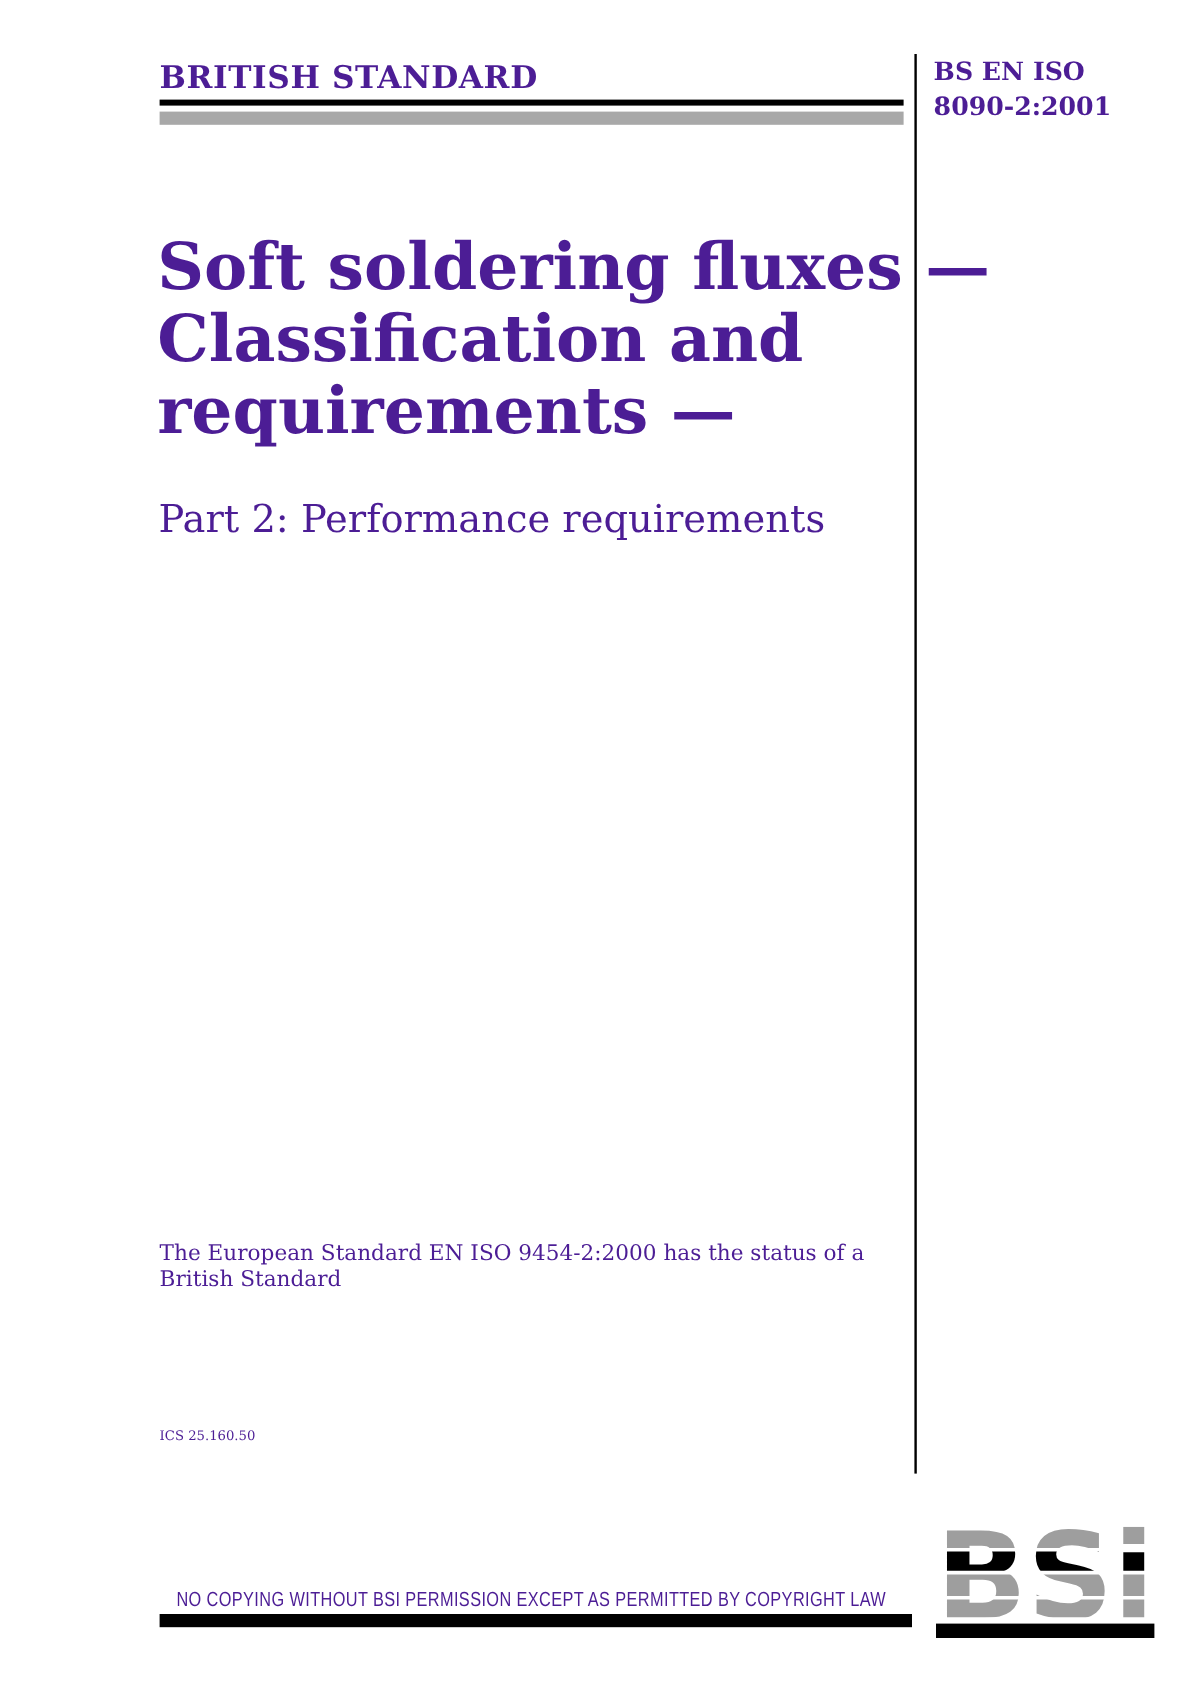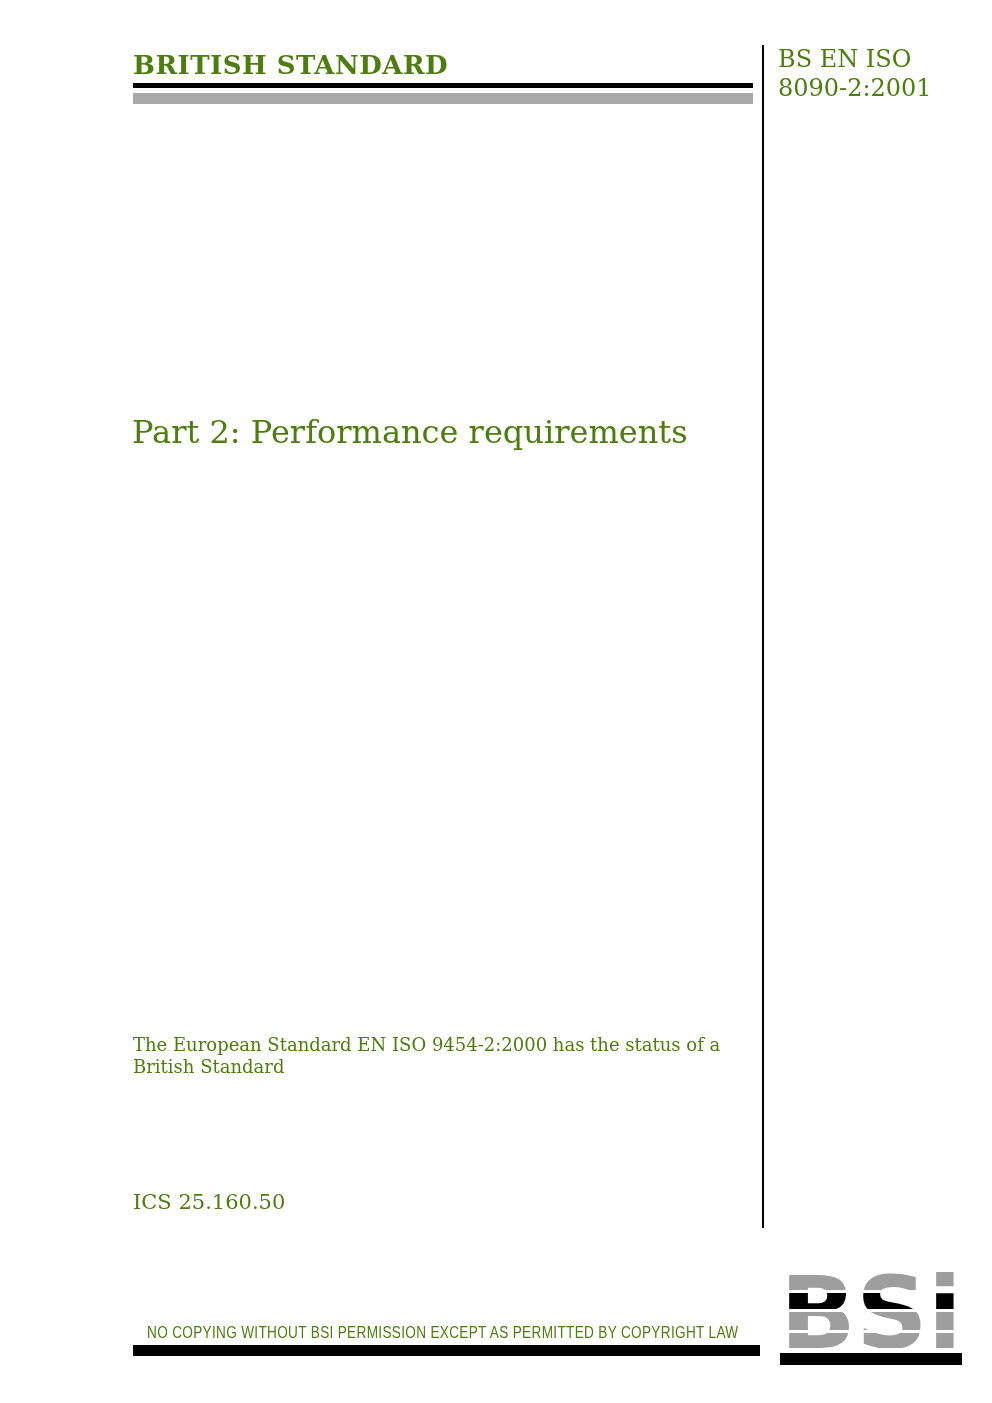--- a/index.html
+++ b/index.html
@@ -7,21 +7,21 @@
     padding: 0;
     background: #ffffff;
   }
   .page {
     position: relative;
     width: 992px;
     height: 1403px;
     background: #ffffff;
     overflow: hidden;
     font-family: "DejaVu Serif", serif;
-    color: #4d7c0f;
+    color: #4c1d95;
   }
   .abs { position: absolute; }
 
   .header-label {
     left: 133px;
     top: 50px;
     font-size: 26px;
     font-weight: bold;
     letter-spacing: 0.5px;
     white-space: nowrap;
@@ -42,22 +42,22 @@
   .v-divider {
     left: 762px;
     top: 45px;
     width: 2px;
     height: 1183px;
     background: #000000;
   }
   .doc-ref {
     left: 778px;
     top: 45px;
-    font-size: 24px;
-    font-weight: normal;
+    font-size: 21px;
+    font-weight: bold;
     line-height: 29px;
     white-space: nowrap;
   }
   .doc-title {
     left: 131px;
     top: 192px;
     font-size: 54px;
     font-weight: bold;
     line-height: 60px;
     white-space: nowrap;
@@ -73,21 +73,21 @@
     left: 133px;
     top: 1019px;
     font-size: 18px;
     line-height: 21.5px;
     white-space: nowrap;
     margin-top: 15px;
   }
   .ics-code {
     left: 133px;
     top: 1190px;
-    font-size: 21px;
+    font-size: 11px;
     white-space: nowrap;
   }
   .copyright-notice {
     left: 147px;
     top: 1323px;
     font-family: "Liberation Sans", sans-serif;
     font-size: 17px;
     letter-spacing: 0.4px;
     white-space: nowrap;
     transform: scaleX(0.8);
@@ -116,20 +116,25 @@
 
   <div class="abs bar-gray" style="background-color: rgb(168, 168, 168);"></div>
 
   <div class="abs v-divider"></div>
 
   <div class="abs doc-ref">
     <div>BS EN ISO</div>
     <div>8090-2:2001</div>
   </div>
 
+  <div class="abs doc-title">
+    <div>Soft soldering fluxes —</div>
+    <div>Classification and</div>
+    <div>requirements —</div>
+  </div>
 
   <div class="abs doc-subtitle">Part 2: Performance requirements</div>
 
   <div class="abs status-text">
     <div>The European Standard EN ISO 9454-2:2000 has the status of a</div>
     <div>British Standard</div>
   </div>
 
   <div class="abs ics-code">ICS 25.160.50</div>
 

